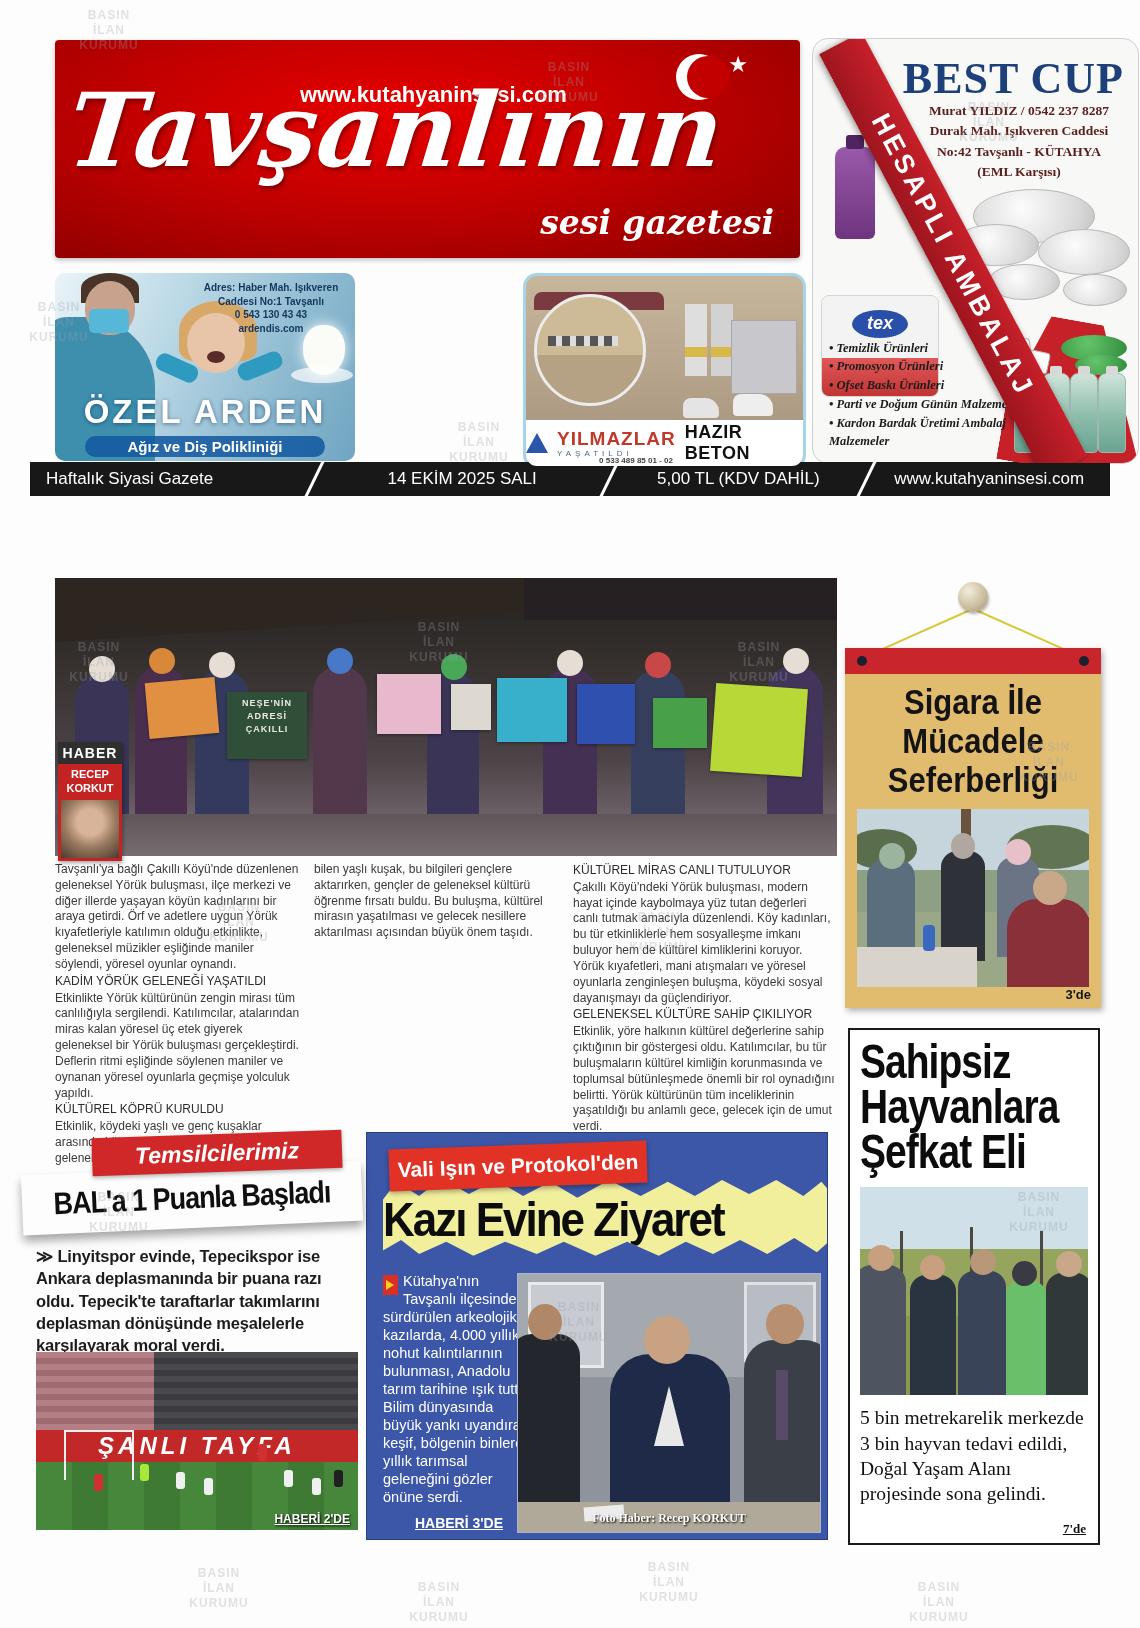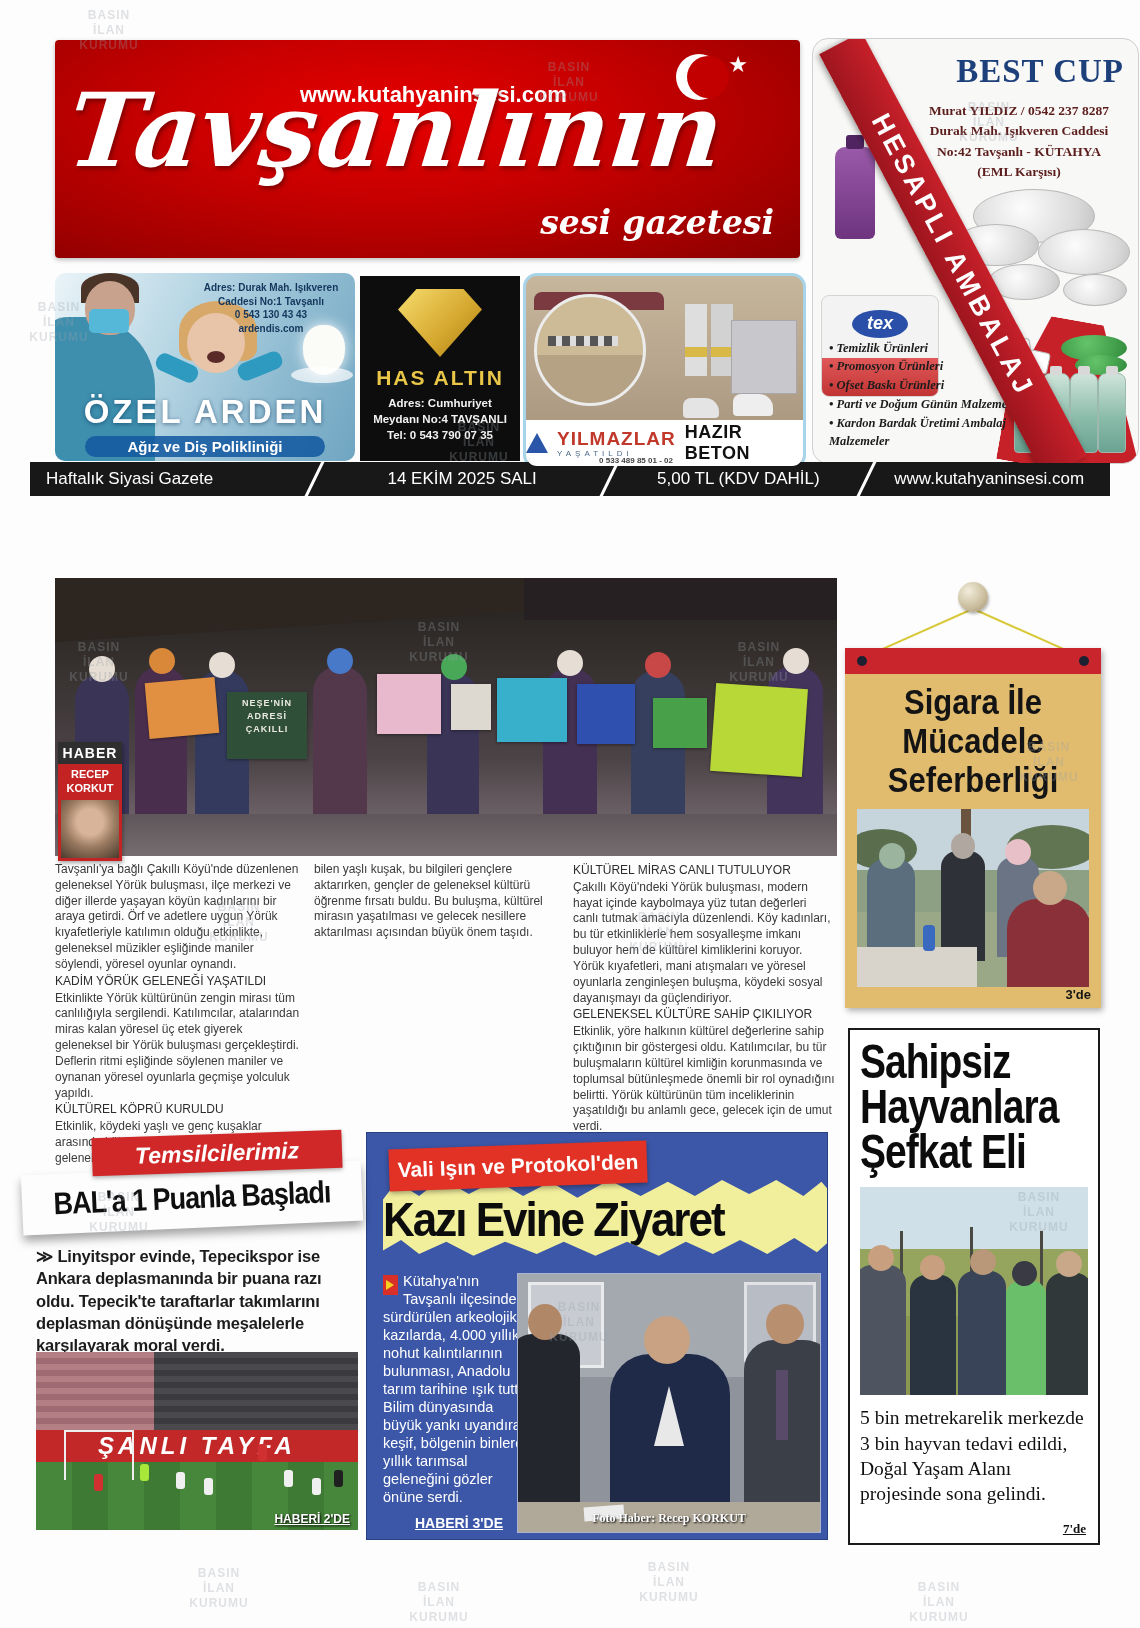--- a/index.html
+++ b/index.html
@@ -18,21 +18,21 @@
   .mh-sub{position:absolute;right:26px;bottom:16px;font-family:"DejaVu Serif",serif;font-style:italic;
           font-weight:bold;font-size:33px;color:#fff;}
   .mh-moon{position:absolute;top:14px;right:78px;width:46px;height:46px;}
   .mh-moon .outer{position:absolute;width:46px;height:46px;background:#fff;border-radius:50%;}
   .mh-moon .inner{position:absolute;left:11px;top:2px;width:42px;height:42px;background:#c30000;border-radius:50%;}
   .mh-star{position:absolute;top:12px;right:52px;color:#fff;font-size:22px;}
   
   .bestcup{position:absolute;left:812px;top:38px;width:325px;height:424px;background:#f8f8f6;
            border:1px solid #cfcfcf;border-radius:16px;overflow:hidden;}
   .bc-brand{position:absolute;top:14px;right:14px;font-family:"Liberation Serif",serif;font-weight:bold;
-            font-size:33px;color:#1d3f7a;letter-spacing:1px;z-index:4;}
+            font-size:44px;color:#1d3f7a;letter-spacing:1px;z-index:4;}
   .bc-contact{position:absolute;top:62px;left:92px;width:228px;text-align:center;font-family:"Liberation Serif",serif;
               font-weight:bold;font-size:13.5px;color:#5c1d1d;line-height:1.5;z-index:4;}
   .bc-ribbon{position:absolute;left:-100px;top:192px;width:480px;height:48px;
              background:linear-gradient(#c6202a,#9e151e);transform:rotate(62deg);
              display:flex;align-items:center;justify-content:center;color:#fff;font-weight:bold;
              font-size:27px;letter-spacing:4px;box-shadow:0 2px 6px rgba(0,0,0,.4);z-index:5;}
   .bc-plate{position:absolute;border:1px solid #b9b9b9;border-radius:50%;
             background:radial-gradient(circle at 40% 35%,#fcfcfc,#d9d9d9 70%,#c2c2c2);z-index:2;}
   .bc-bottle{position:absolute;left:22px;top:108px;width:40px;height:92px;border-radius:10px 10px 6px 6px;
              background:linear-gradient(#9a5aaa,#6e347e);z-index:2;}
@@ -248,38 +248,29 @@
     <div class="ar-shape" style="left:30px;top:8px;width:50px;height:54px;background:#c9a28e;border-radius:50% 50% 46% 46%;"></div>
     <div class="ar-shape" style="left:34px;top:36px;width:40px;height:24px;background:#56b8d8;border-radius:5px;"></div>
     <div class="ar-shape" style="left:124px;top:28px;width:78px;height:60px;background:#d8a868;border-radius:50% 50% 20% 20%;"></div>
     <div class="ar-shape" style="left:132px;top:40px;width:58px;height:60px;background:#e8c4a8;border-radius:50%;"></div>
     <div class="ar-shape" style="left:152px;top:78px;width:18px;height:12px;background:#5a2a28;border-radius:50%;"></div>
     <div class="ar-shape" style="left:100px;top:86px;width:44px;height:18px;background:#2f9ac0;border-radius:8px;transform:rotate(24deg);"></div>
     <div class="ar-shape" style="left:182px;top:84px;width:46px;height:18px;background:#2f9ac0;border-radius:8px;transform:rotate(-22deg);"></div>
     <div class="ar-shape" style="left:248px;top:52px;width:42px;height:50px;background:#fbfbf8;border-radius:46% 46% 52% 52%;box-shadow:0 0 14px rgba(255,255,255,.95);"></div>
     <div class="ar-shape" style="left:236px;top:94px;width:62px;height:16px;background:rgba(255,255,255,.7);border-radius:50%;"></div>
     <div class="ar-addr">
-      <div>Adres: Durak Mah. Işıkveren</div>
+      <div>Adres: Haber Mah. Işıkveren</div>
       <div>Caddesi No:1 Tavşanlı</div>
       <div>0 543 130 43 43</div>
       <div>ardendis.com</div>
     </div>
     <div class="ar-name">ÖZEL ARDEN</div>
     <div class="ar-tag">Ağız ve Diş Polikliniği</div>
   </div>
 
-  <div class="hasaltin">
-    <div class="ha-diamond"></div>
-    <div class="ha-name">HAS ALTIN</div>
-    <div class="ha-addr">
-      <div>Adres: Cumhuriyet</div>
-      <div>Meydanı No:4 TAVŞANLI</div>
-      <div>Tel: 0 543 790 07 35</div>
-    </div>
-  </div>
 
   <div class="yilmazlar">
     <div class="yl-shape" style="left:8px;top:16px;width:130px;height:18px;background:#7a3a40;border-radius:8px 8px 0 0;"></div>
     <div class="yl-shape" style="right:96px;top:28px;width:22px;height:72px;background:linear-gradient(#dedede 60%,#d8b948 60% 74%,#dedede 74%);"></div>
     <div class="yl-shape" style="right:70px;top:28px;width:22px;height:72px;background:linear-gradient(#d2d2d2 60%,#d8b948 60% 74%,#d2d2d2 74%);"></div>
     <div class="yl-shape" style="right:6px;top:44px;width:64px;height:72px;background:#c8c8cc;border:1px solid #a8a8ac;"></div>
     <div class="yl-shape" style="right:30px;bottom:50px;width:40px;height:22px;background:#eee;border-radius:8px 14px 4px 4px;"></div>
     <div class="yl-shape" style="right:84px;bottom:48px;width:36px;height:20px;background:#e4e4e4;border-radius:8px 14px 4px 4px;"></div>
     <div class="yl-shape" style="left:8px;top:18px;width:106px;height:106px;border-radius:50%;border:3px solid #ececec;background:linear-gradient(#cdbb98 55%,#b5a184 55%);"></div>
     <div class="yl-shape" style="left:22px;top:60px;width:70px;height:10px;background:repeating-linear-gradient(90deg,#555 0 8px,#ddd 8px 14px);"></div>

